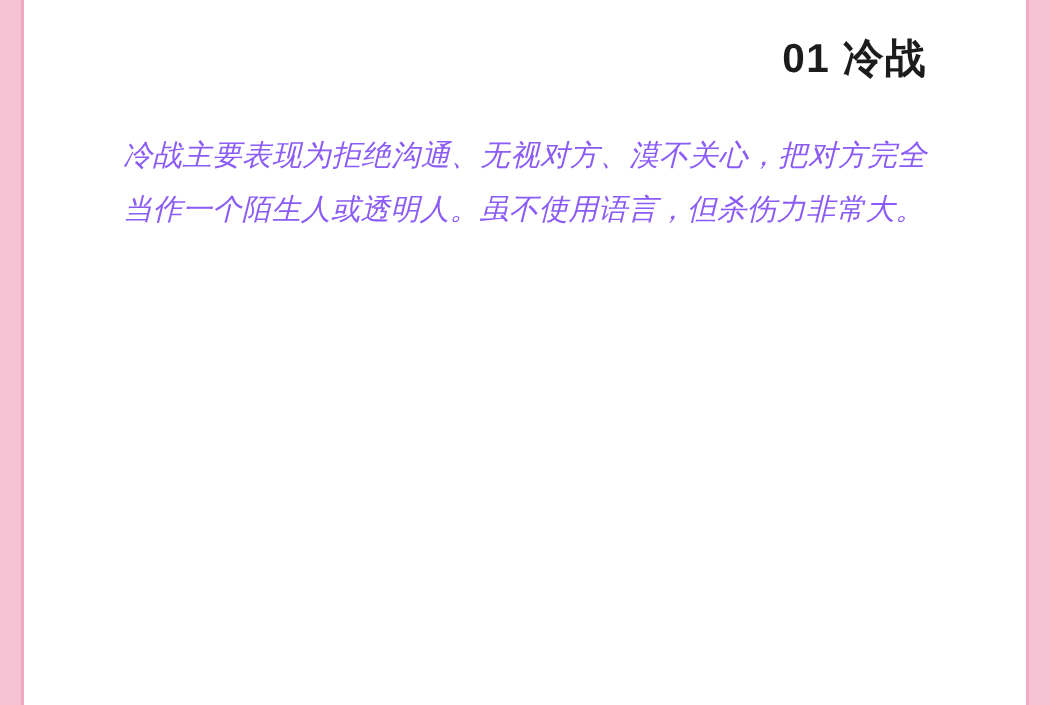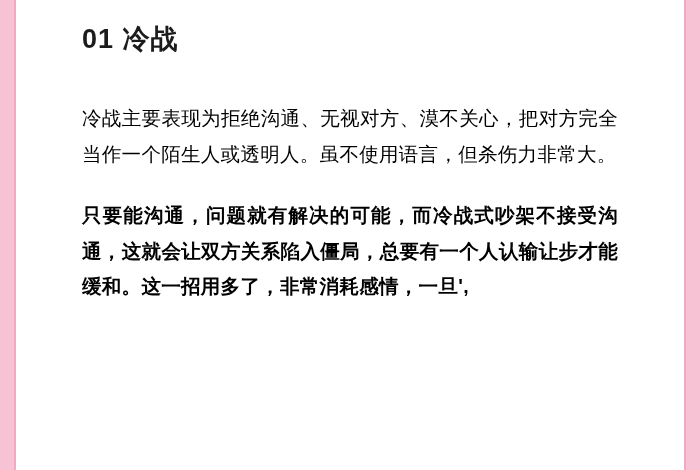--- a/index.html
+++ b/index.html
@@ -53,49 +53,49 @@
   }
   .content {
     position: absolute;
     left: 0;
     top: 0;
     width: 648px;
     padding: 10px 56px 0 56px;
     box-sizing: border-box;
   }
   .title {
-    text-align: left;
+    text-align: right;
     font-size: 27px;
     font-weight: bold;
     color: #1c1c1c;
     letter-spacing: 1px;
-    margin: 12px 0 44px 0;
+    margin: 12px 0 30px 0;
     line-height: 1.3;
   }
   p.para {
     font-size: 19.5px;
     line-height: 1.82;
-    color: #000000;
+    color: #8b5cf6;
     margin: 0 0 26px 0;
     text-align: justify;
     letter-spacing: 0.3px;
+    font-style: italic;
   }
   p.bold {
     font-weight: bold;
   }
   p.last {
     margin-bottom: 0;
   }
 </style>
 </head>
 <body>
 
 <div class="page">
   <div class="frame-outer"></div>
   <div class="frame-inner-border"></div>
   <div class="card">
     <div class="content">
       <div class="title">01 冷战</div>
       <p class="para">冷战主要表现为拒绝沟通、无视对方、漠不关心，把对方完全当作一个陌生人或透明人。虽不使用语言，但杀伤力非常大。</p>
-      <p class="para bold last">只要能沟通，问题就有解决的可能，而冷战式吵架不接受沟通，这就会让双方关系陷入僵局，总要有一个人认输让步才能缓和。这一招用多了，非常消耗感情，一旦',</p>
     </div>
   </div>
 </div>
 
 </body></html>

